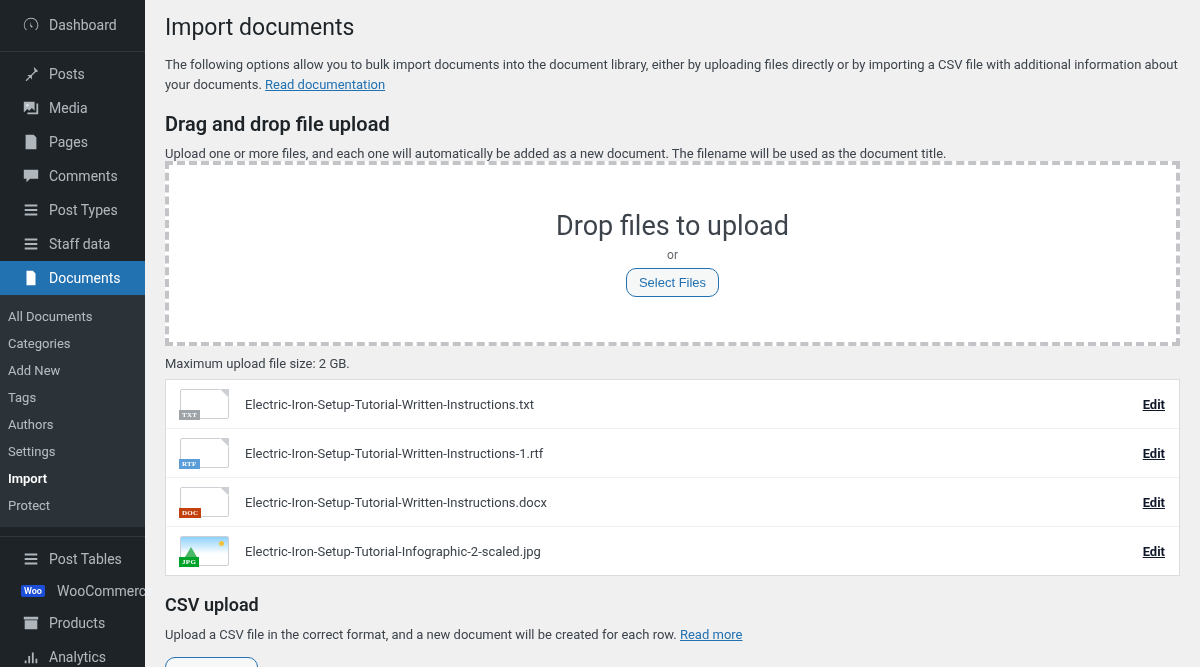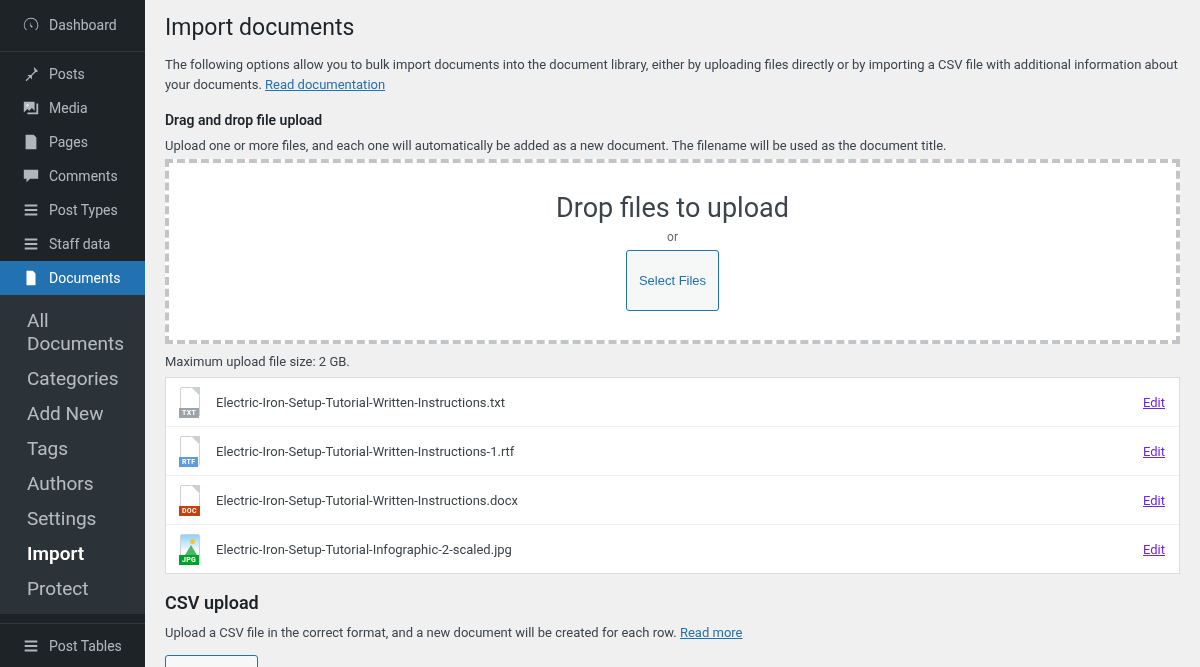--- a/index.html
+++ b/index.html
@@ -8,57 +8,57 @@
 
 
 .sidebar { width: 145px; background: #1d2327; color: #f0f0f1; font-size: 14px; padding-top: 8px; flex-shrink: 0; }
 .menu-item { display: flex; align-items: center; gap: 8px; padding: 7px 8px 7px 21px; color: rgba(240,246,252,0.7); cursor: pointer; }
 .menu-item.current { background: #2271b1; color: #fff; position: relative; }
 .menu-item.current::after { content: ""; position: absolute; right: -8px; top: 50%; margin-top: -8px; border: 8px solid transparent; border-right-color: #f0f0f1; }
 .menu-item .icon { width: 20px; height: 20px; display: flex; align-items: center; justify-content: center; font-size: 16px; }
 .menu-item svg { width: 18px; height: 18px; fill: currentColor; }
 .menu-separator { height: 5px; border-bottom: 1px solid #32373c; margin: 5px 0; }
 .submenu { background: #2c3338; padding: 8px 0; }
-.submenu-item { padding: 6px 27px; color: rgba(240,246,252,0.7); font-size: 19px; cursor: pointer; }
+.submenu-item { padding: 6px 8px; color: rgba(240,246,252,0.7); font-size: 13px; cursor: pointer; }
 .submenu-item.current { color: #fff; font-weight: 600; }
 .woo-badge { background:#1d4ed8; font-size:9px; font-weight:600; padding:1px 3px; border-radius:2px; color:#fff; margin-right:4px; }
 
 
 .content { flex: 1; padding: 10px 20px 30px 20px; }
 h1 { font-size: 23px; font-weight: 400; color: #1d2327; margin: 4px 0 14px; }
 .intro { margin-bottom: 18px; color:#3c434a; line-height:1.5; }
 .intro a, .csv-desc a { color: #2271b1; text-decoration: underline; }
-h2 { font-size: 14px; font-weight: 600; color: #1d2327; margin: 0 0 10px; }
+h2 { font-size: 20px; font-weight: 600; color: #1d2327; margin: 0 0 10px; }
 .h2-big { font-size: 18px; font-weight: 600; margin: 18px 0 10px; }
-.help-text { color: #3c434a; margin-bottom: 6px; }
+.help-text { color: #3c434a; margin-bottom: 0; }
 
 
 .dropzone { background: #fff; border: 4px dashed #c3c4c7; min-height: 185px; display: flex; flex-direction:column; align-items:center; justify-content:center; gap:6px; }
 .dz-title { font-size: 27px; color: #3c434a; }
 .dz-or { font-size: 12px; color: #646970; }
-.btn { display: inline-block; background: #f6f7f7; border: 1px solid #2271b1; color: #2271b1; padding: 20px 12px; border-radius: 3px; font-size: 13px; cursor: pointer; line-height:1.5; }
+.btn { display: inline-block; background: #f6f7f7; border: 1px solid #2271b1; color: #2271b1; padding: 4px 12px; border-radius: 10px; font-size: 13px; cursor: pointer; line-height:1.5; }
 .max-upload { margin: 10px 0 8px; color:#3c434a; }
 
 
 .file-list { background: #fff; border: 1px solid #dcdcde; }
 .file-row { display: flex; align-items: center; gap: 16px; padding: 9px 14px; border-bottom: 1px solid #f0f0f1; }
 .file-row:last-child { border-bottom: none; }
-.file-icon { width: 20px; height: 30px; position: relative; }
+.file-icon { width: 49px; height: 30px; position: relative; font-family: Liberation Serif, serif; }
 .file-icon .page { width:100%; height:100%; background:#fff; border:1px solid #ccd0d4; border-radius:2px; }
 .file-icon .fold { position:absolute; top:0; right:0; width:0; height:0; border-top:9px solid #ccd0d4; border-left:9px solid #fff; }
 .file-icon .ext { position:absolute; bottom:-1px; left:-1px; font-size:7px; font-weight:700; color:#fff; padding:1px 3px; letter-spacing:0.3px; }
 .ext-txt { background:#9ea3a8; }
 .ext-rtf { background:#5b9dd9; }
 .ext-doc { background:#c2410c; }
 .ext-jpg { background:#00a32a; }
 .file-icon.img .page { background: linear-gradient(180deg, #8ed1fc 0%, #fff 60%); }
 .file-icon.img .mountain { position:absolute; bottom:9px; left:5px; width:0; height:0; border-left:6px solid transparent; border-right:6px solid transparent; border-bottom:10px solid #4ab866; }
 .file-icon.img .sun { position:absolute; top:5px; right:5px; width:5px; height:5px; background:#f0c33c; border-radius:50%; }
 .file-name { flex:1; color:#3c434a; }
-.file-edit { color:#6d28d9; text-decoration: underline; cursor:pointer; }
+.file-edit { color:#0f172a; text-decoration: underline; cursor:pointer;font-weight:bold; }
 
 .csv-desc { margin-bottom: 12px; color:#3c434a; line-height:1.5; }
 </style>
 </head>
 <body>
 
 <div class="layout">
 
   <div class="sidebar">
     <div id="sidebar-menu">

